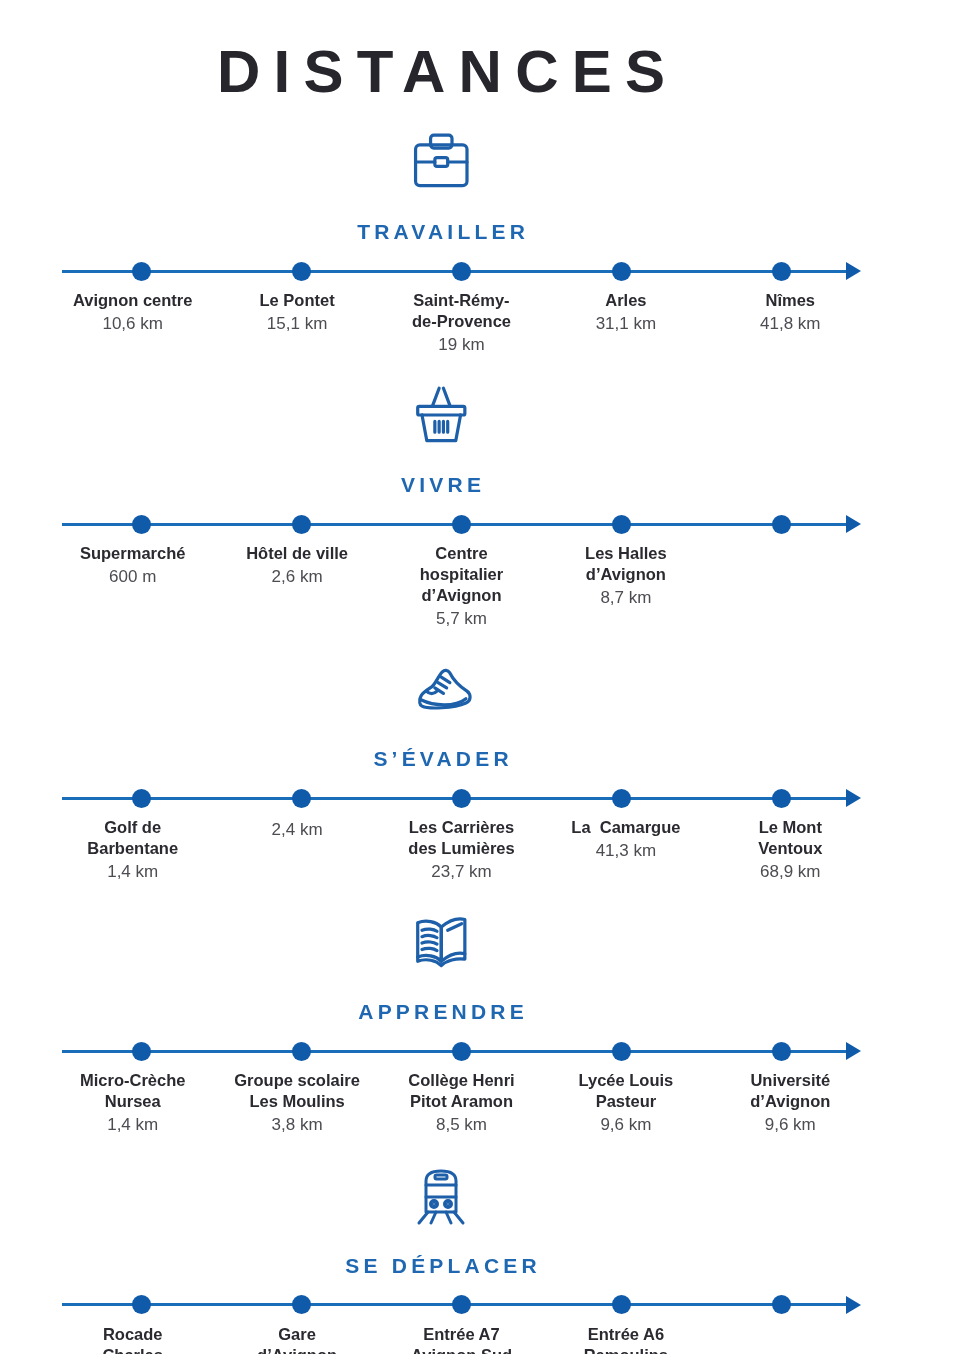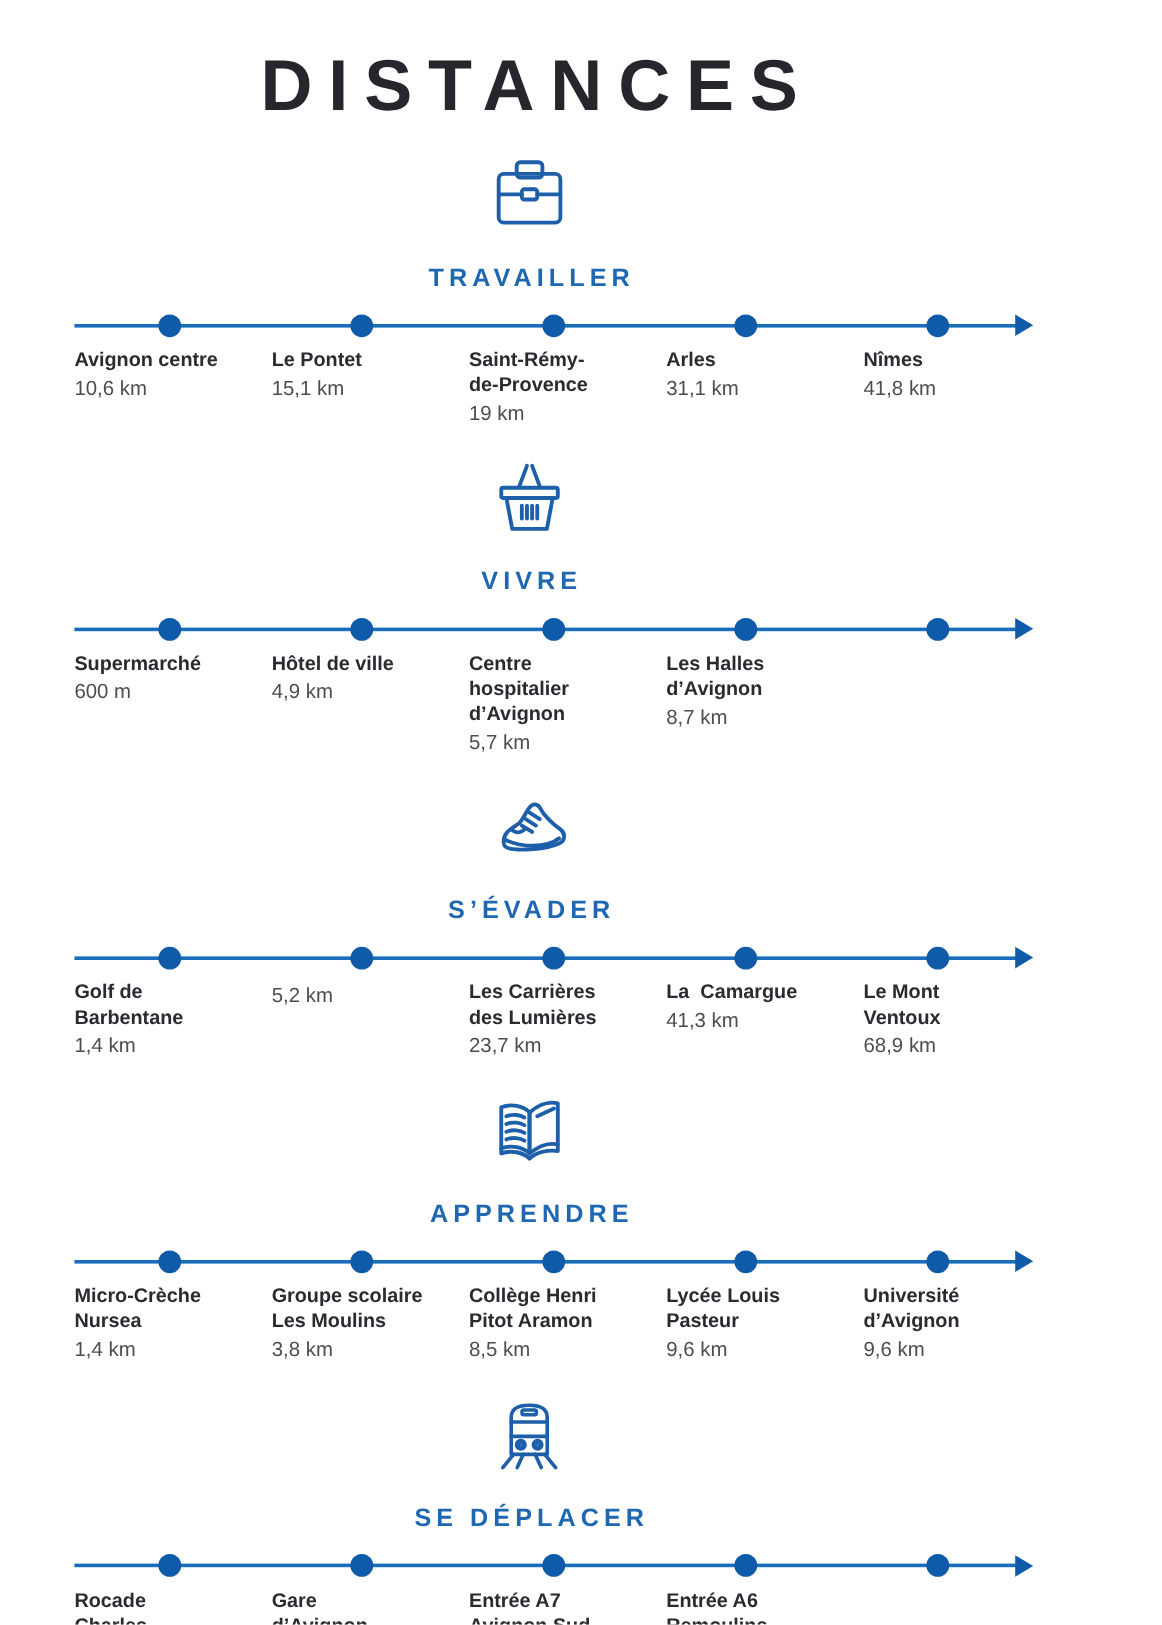--- a/index.html
+++ b/index.html
@@ -30,21 +30,21 @@
   .arrowhead{
     position:absolute;right:0;top:50%;transform:translateY(-50%);
     width:0;height:0;border-left:15px solid var(--accent);
     border-top:9px solid transparent;border-bottom:9px solid transparent;
   }
   .dots{position:relative;display:grid;grid-template-columns:repeat(5,1fr);height:100%;}
   .dot-cell{display:flex;justify-content:center;align-items:center;}
   .dot{width:19px;height:19px;border-radius:50%;background:var(--accent);}
   .labels{
     display:grid;grid-template-columns:repeat(5,1fr);column-gap:23px;
-    margin:9px 21px 0 62px;
+    margin:9px 21px 0 62px;text-align:center;
   }
   .item-name{
     font-weight:700;font-size:16.5px;line-height:1.27;color:var(--name);
     white-space:pre-wrap;
   }
   .item-distance{font-size:17px;line-height:1.25;color:var(--dist);margin-top:2px;}
 </style>
 </head>
 <body>
 
@@ -138,21 +138,21 @@
             </div>
           </div>
     </div>
     <div class="labels">
           <div>
             <div class="item-name">Supermarché</div>
             <div class="item-distance">600 m</div>
           </div>
           <div>
             <div class="item-name">Hôtel de ville</div>
-            <div class="item-distance">4,9 km</div>
+            <div class="item-distance">2,6 km</div>
           </div>
           <div>
             <div class="item-name">Centre
 hospitalier
 d’Avignon</div>
             <div class="item-distance">5,7 km</div>
           </div>
           <div>
             <div class="item-name">Les Halles
 d’Avignon</div>
@@ -192,21 +192,21 @@
             </div>
           </div>
     </div>
     <div class="labels">
           <div>
             <div class="item-name">Golf de
 Barbentane</div>
             <div class="item-distance">1,4 km</div>
           </div>
           <div>
-            <div class="item-distance">5,2 km</div>
+            <div class="item-distance">2,4 km</div>
           </div>
           <div>
             <div class="item-name">Les Carrières
 des Lumières</div>
             <div class="item-distance">23,7 km</div>
           </div>
           <div>
             <div class="item-name">La  Camargue</div>
             <div class="item-distance">41,3 km</div>
           </div>

